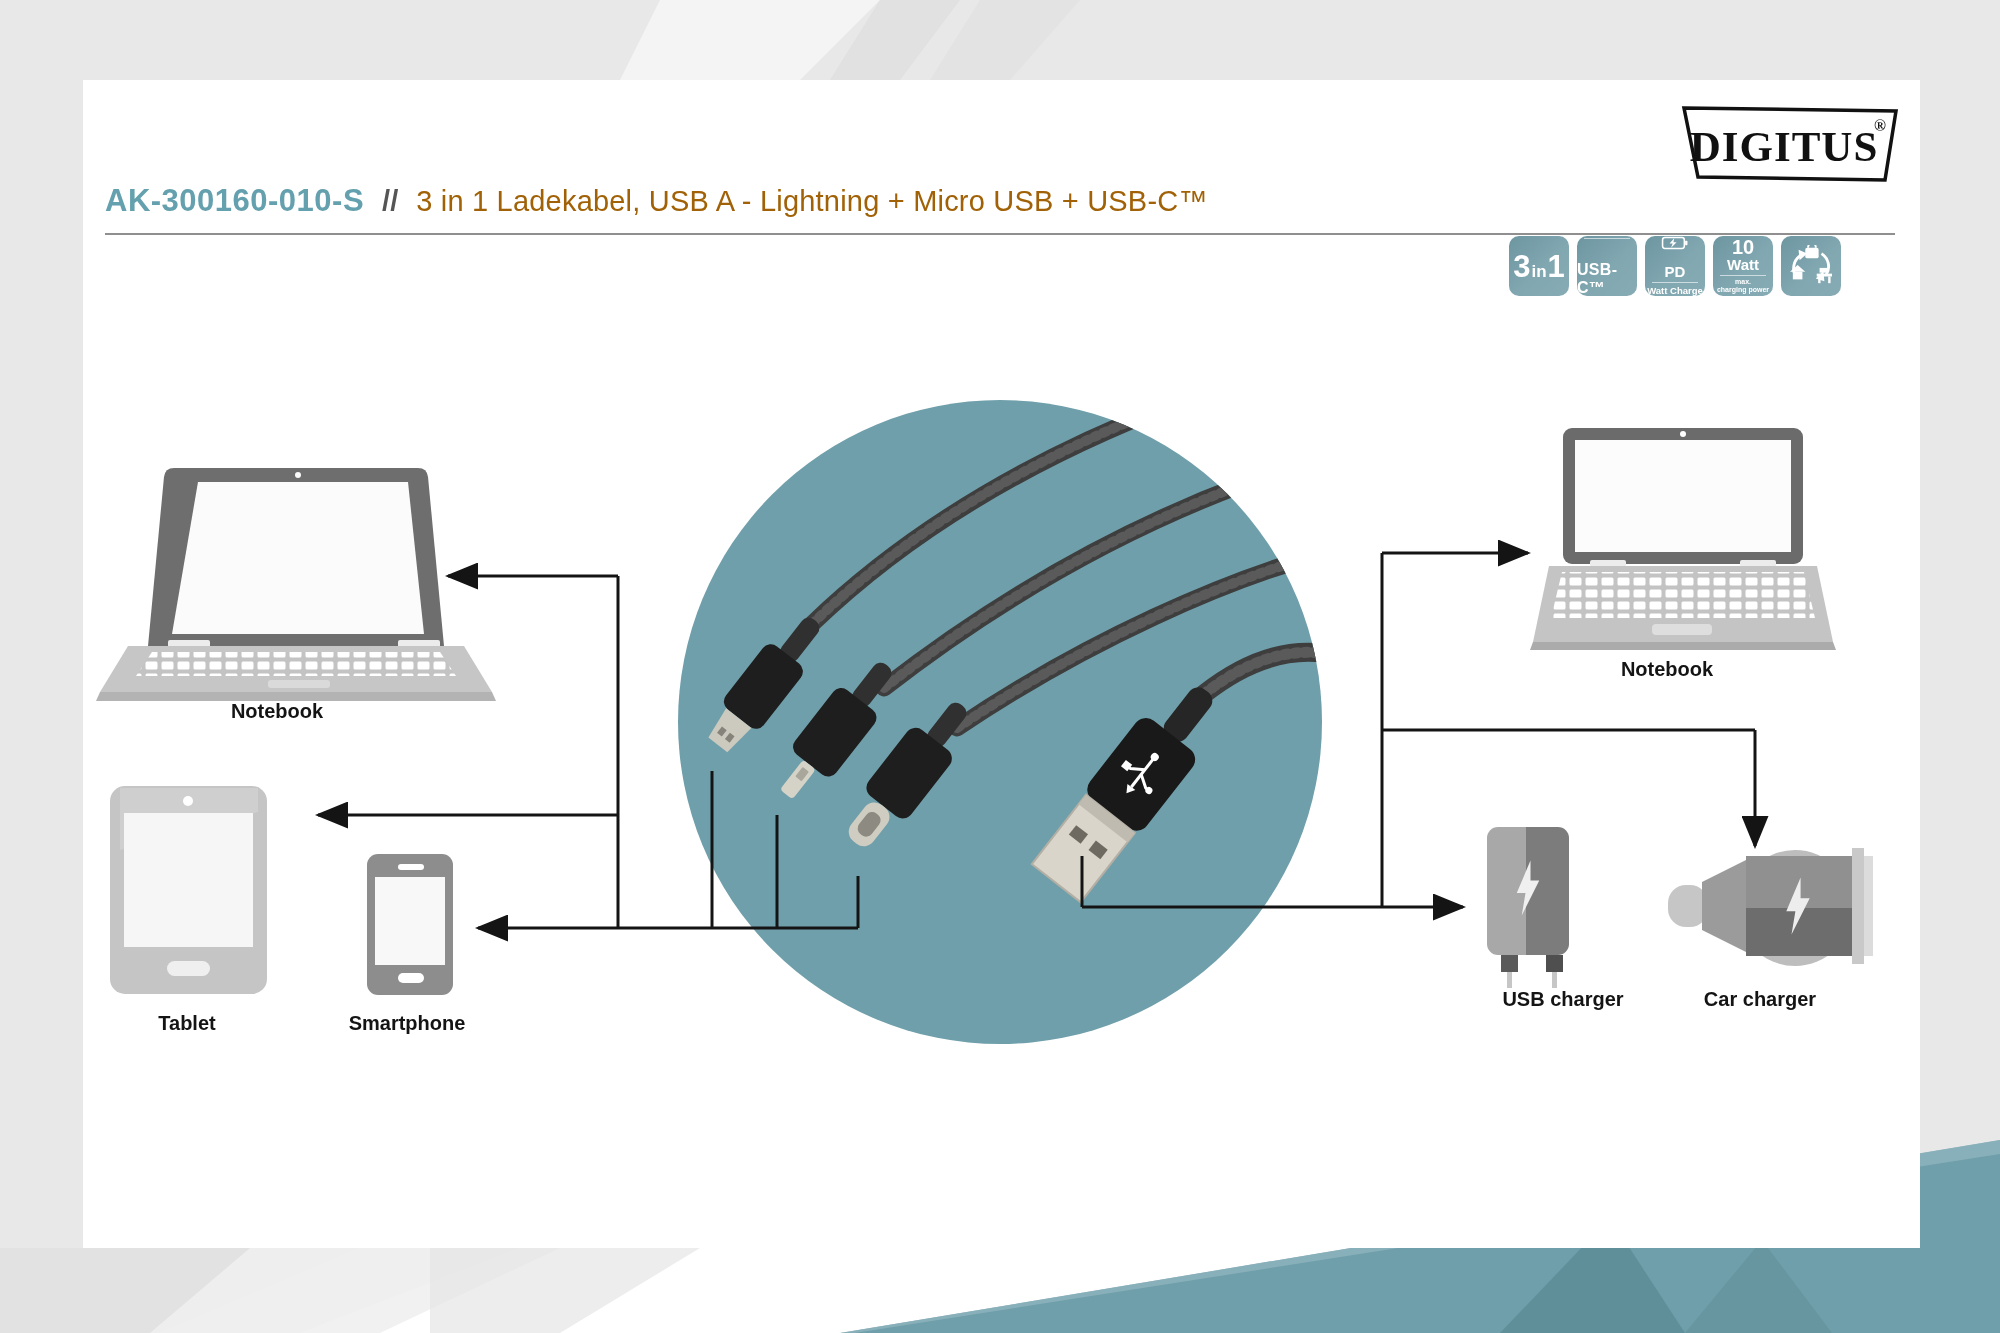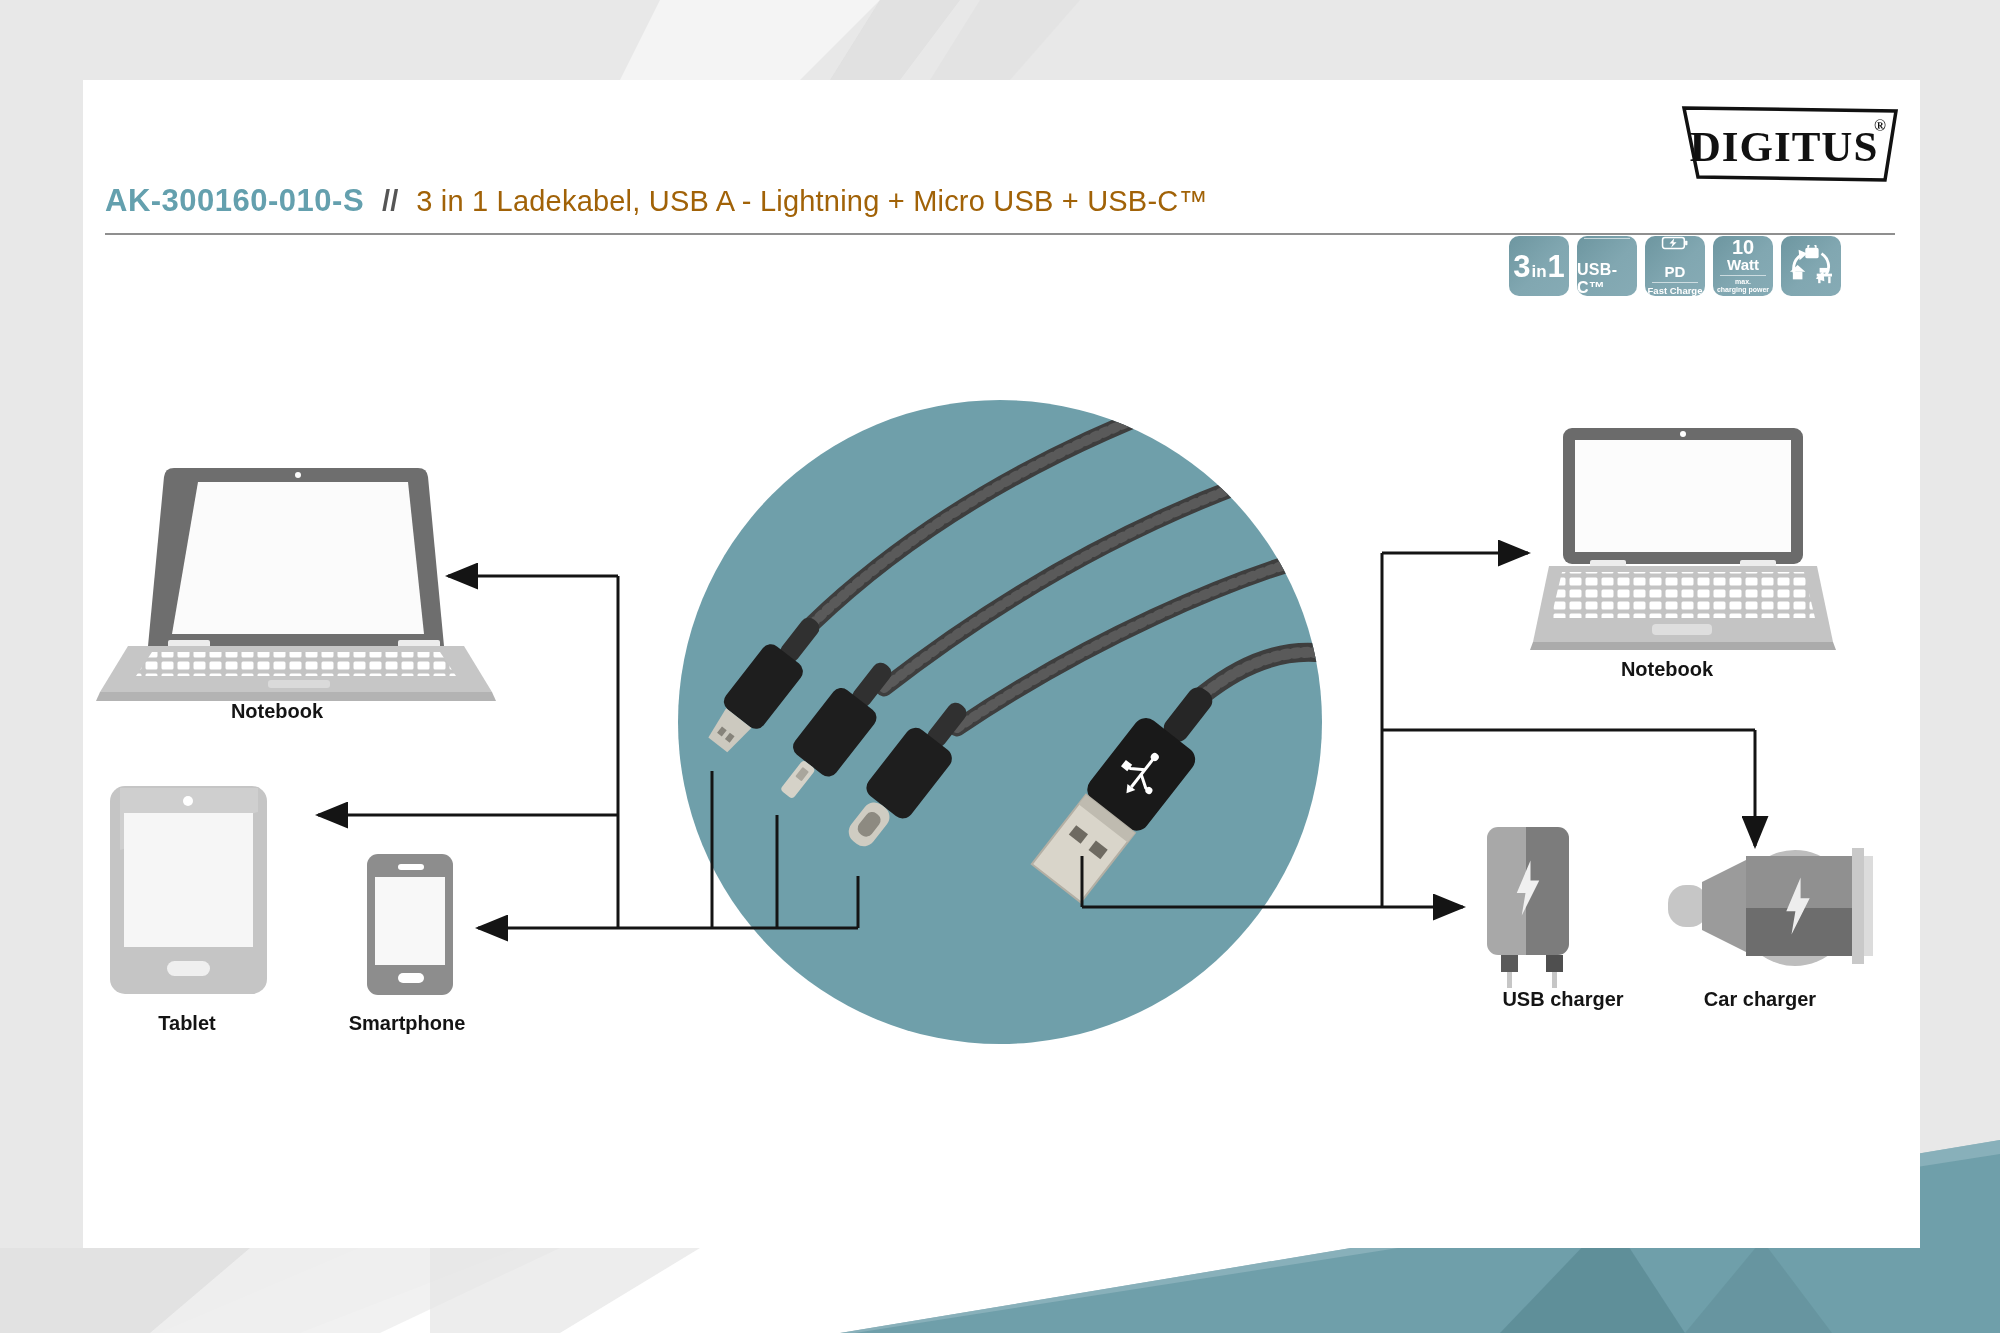--- a/index.html
+++ b/index.html
@@ -93,21 +93,21 @@
       <div class="b2-label">USB-C™</div>
     </div>
     <div class="badge">
       <svg width="32" height="17" viewBox="0 0 34 18">
         <rect x="1" y="2" width="28" height="14" rx="3" fill="none" stroke="#fff" stroke-width="2"></rect>
         <rect x="30" y="6" width="3" height="6" rx="1" fill="#fff"></rect>
         <path d="M16,3 L10,9.5 L14,9.5 L12,15 L19,8 L15,8 Z" fill="#fff"></path>
       </svg>
       <div class="b3-pd">PD</div>
       <div class="b-hr"></div>
-      <div class="b3-sub">Fast Charge</div>
+      <div class="b3-sub">Watt Charge</div>
     </div>
     <div class="badge">
       <div class="b4-10">10</div>
       <div class="b4-watt">Watt</div>
       <div class="b-hr"></div>
       <div class="b4-tiny">max.</div>
       <div class="b4-tiny">charging power</div>
     </div>
     <div class="badge">
       <svg width="46" height="42" viewBox="0 0 48 44">

